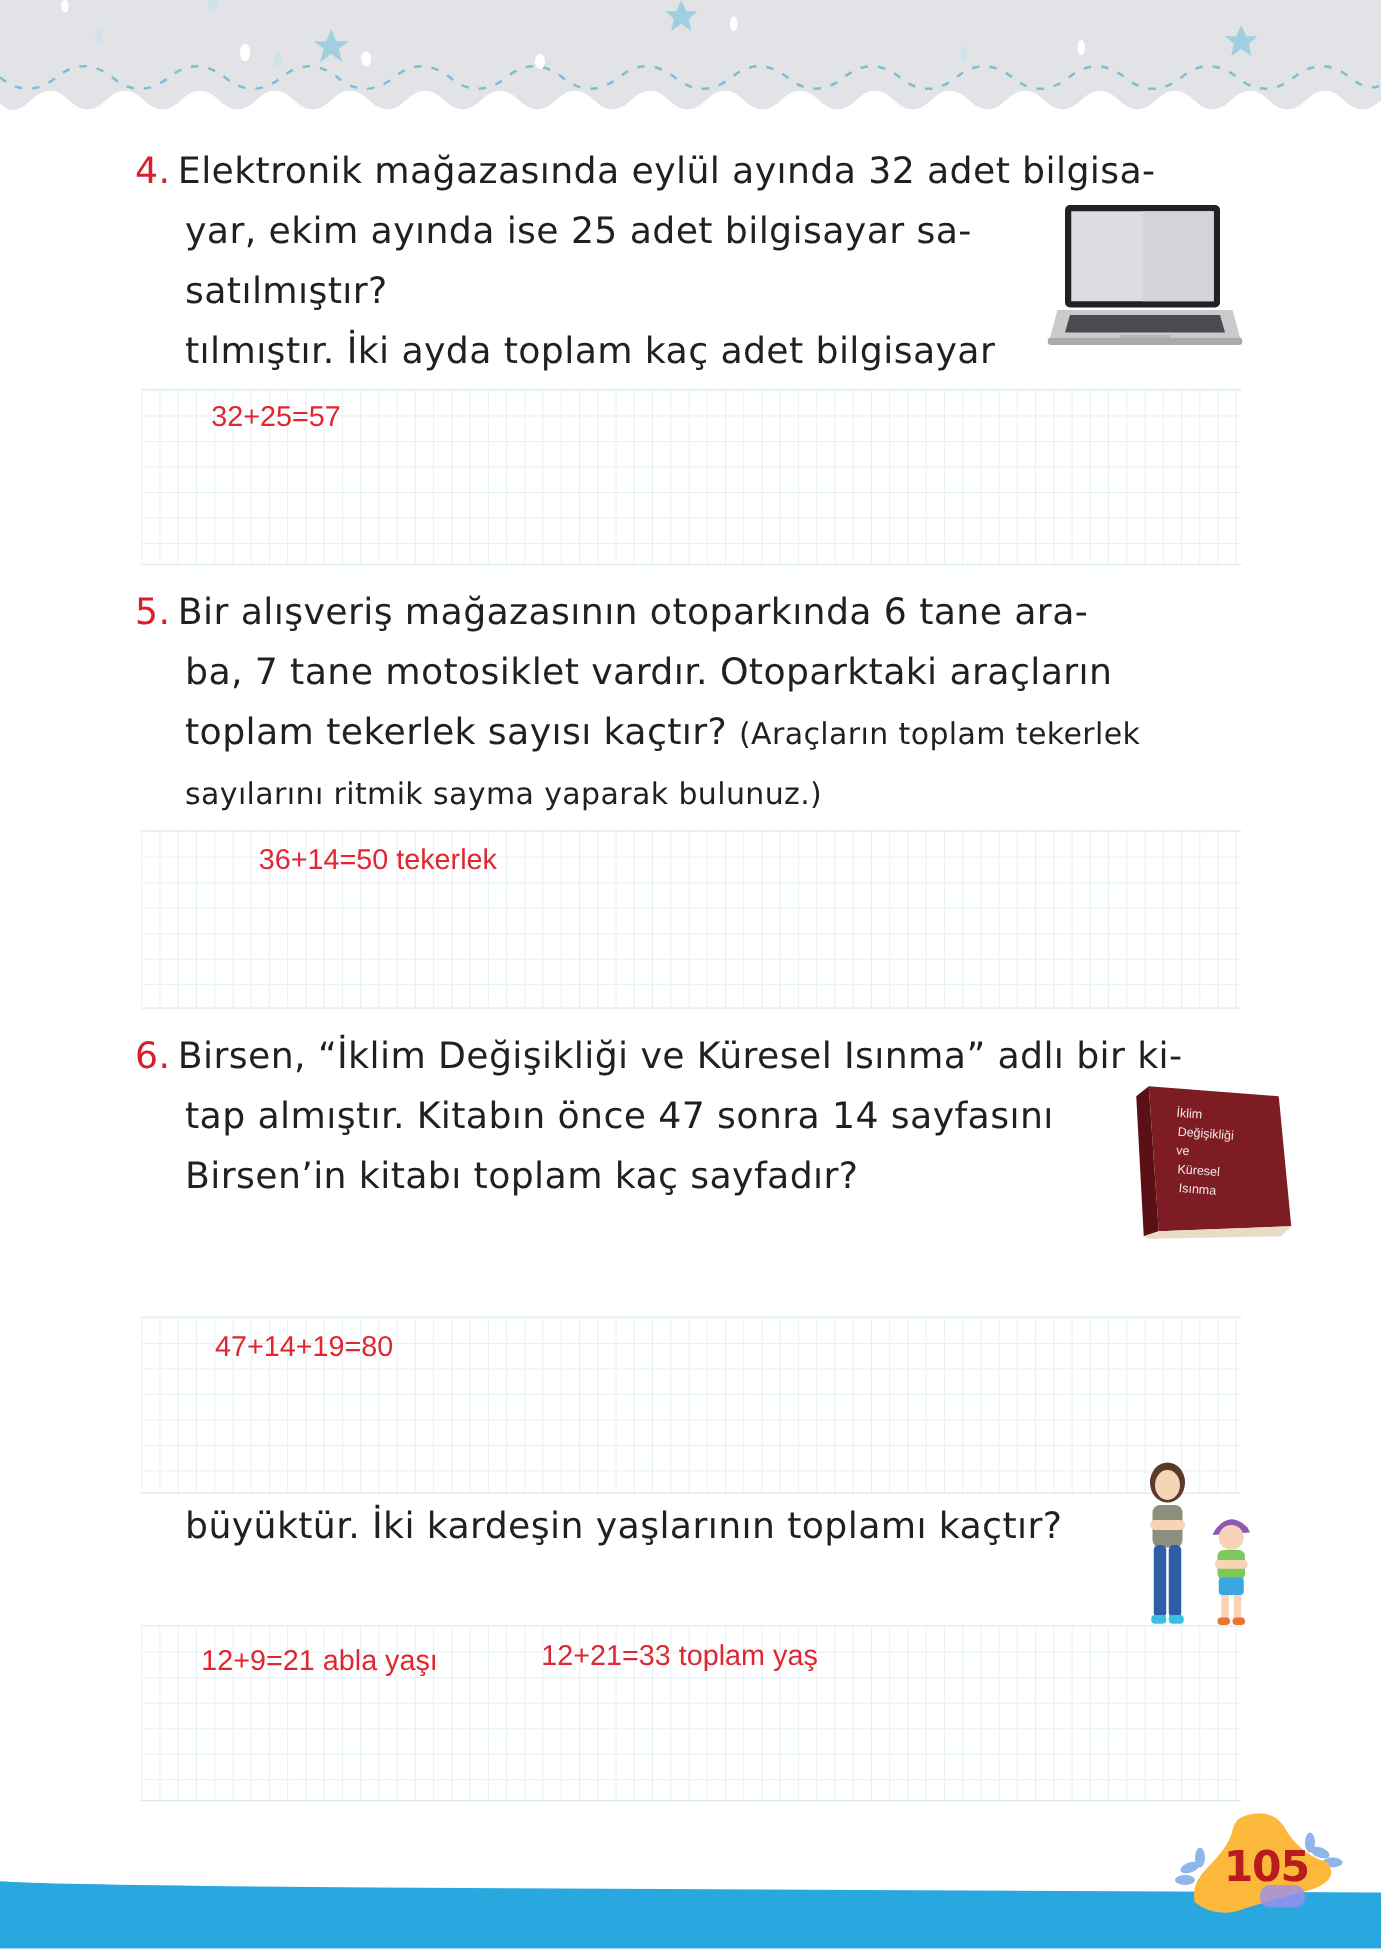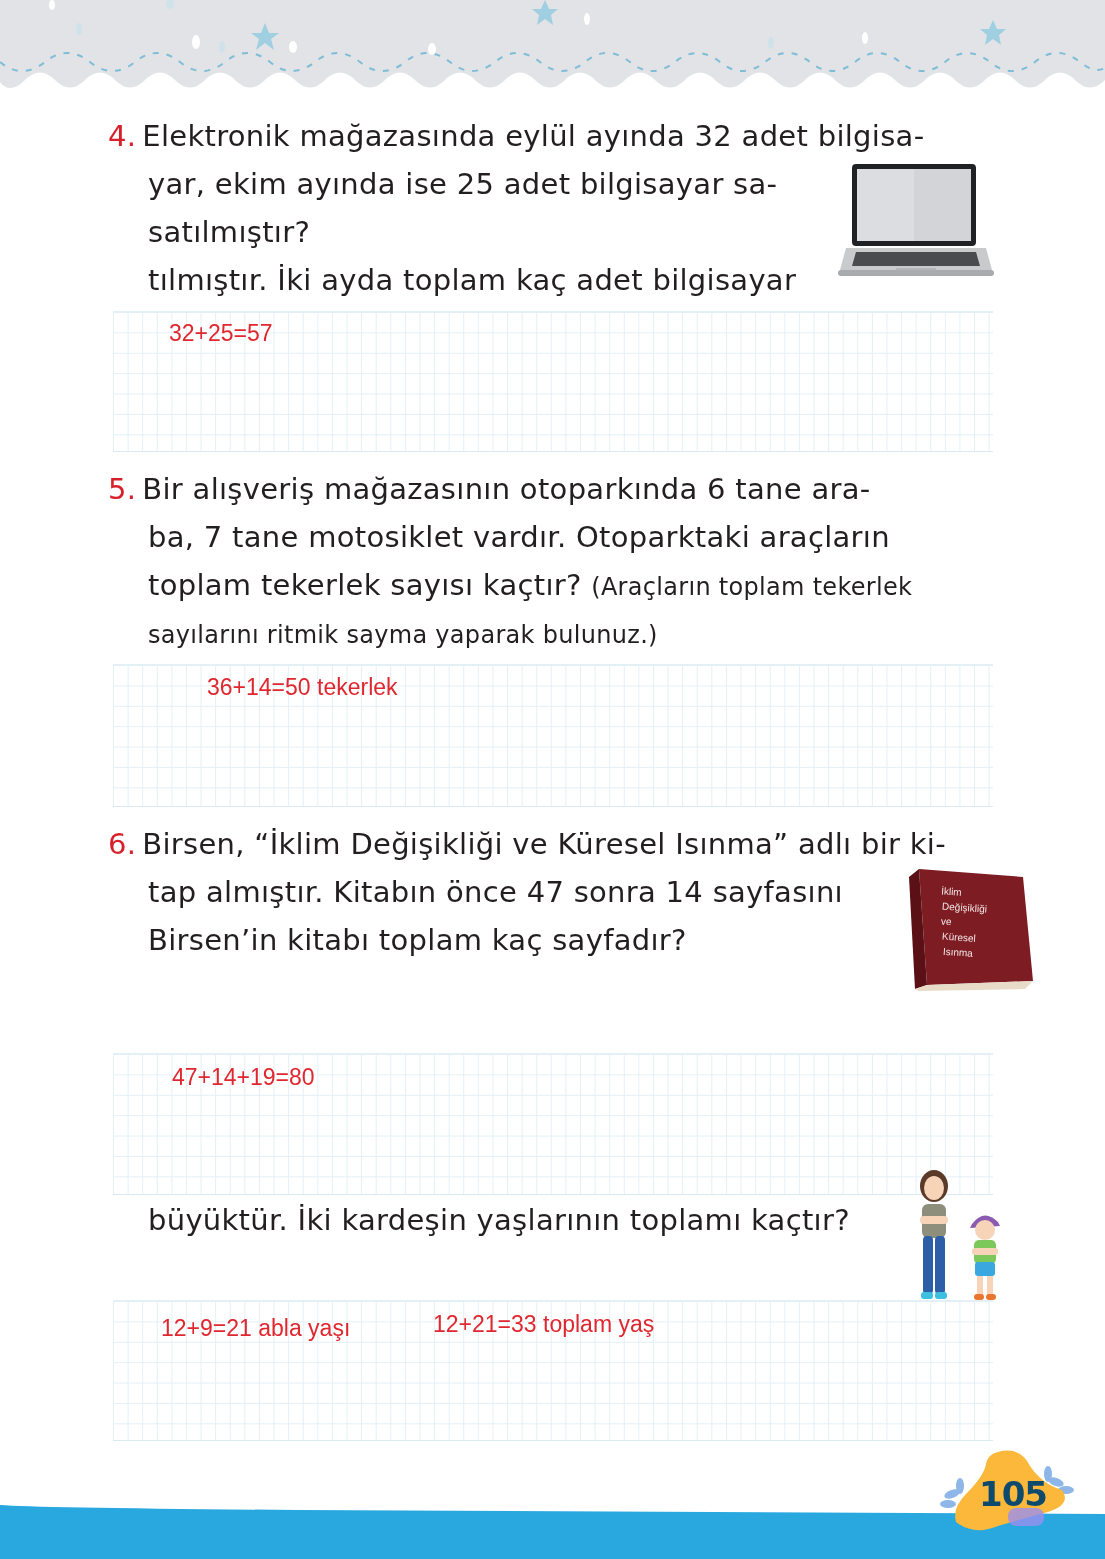--- a/index.html
+++ b/index.html
@@ -43,21 +43,21 @@
     
     .laptop { position: absolute; left: 838px; top: 162px; width: 156px; height: 118px; }
     .book { position: absolute; left: 905px; top: 863px; width: 130px; height: 130px; }
     .kids { position: absolute; left: 910px; top: 1168px; width: 100px; height: 140px; }
 
     
     .footer { position: absolute; left: 0; top: 1490px; width: 1105px; height: 69px; }
     .page-num {
       position: absolute; left: 978px; top: 1474px; width: 70px;
       font-family: "DejaVu Sans", sans-serif; font-weight: 700;
-      font-size: 34px; color: #0c4a6e; text-align: center; letter-spacing: -1px;
+      font-size: 34px; color: #b91c1c; text-align: center; letter-spacing: -1px;
     }
   </style>
 </head>
 <body>
 
 <div class="header">
   <svg width="1105" height="100" viewBox="0 0 1105 100">
     <path d="M0 0 H1105 V80 Q1090 95 1075 80 Q1060 65 1045 80 Q1030 95 1015 80 Q1000 65 985 80 Q970 95 955 80 Q940 65 925 80 Q910 95 895 80 Q880 65 865 80 Q850 95 835 80 Q820 65 805 80 Q790 95 775 80 Q760 65 745 80 Q730 95 715 80 Q700 65 685 80 Q670 95 655 80 Q640 65 625 80 Q610 95 595 80 Q580 65 565 80 Q550 95 535 80 Q520 65 505 80 Q490 95 475 80 Q460 65 445 80 Q430 95 415 80 Q400 65 385 80 Q370 95 355 80 Q340 65 325 80 Q310 95 295 80 Q280 65 265 80 Q250 95 235 80 Q220 65 205 80 Q190 95 175 80 Q160 65 145 80 Q130 95 115 80 Q100 65 85 80 Q70 95 55 80 Q40 65 25 80 Q10 95 0 82 Z" fill="#e1e3e7"></path>
     <path d="M0 62 Q22 80 45 62 Q67 44 90 62 Q112 80 135 62 Q157 44 180 62 Q202 80 225 62 Q247 44 270 62 Q292 80 315 62 Q337 44 360 62 Q382 80 405 62 Q427 44 450 62 Q472 80 495 62 Q517 44 540 62 Q562 80 585 62 Q607 44 630 62 Q652 80 675 62 Q697 44 720 62 Q742 80 765 62 Q787 44 810 62 Q832 80 855 62 Q877 44 900 62 Q922 80 945 62 Q967 44 990 62 Q1012 80 1035 62 Q1057 44 1080 62 Q1095 74 1105 68" fill="none" stroke="#7fbdd6" stroke-width="2" stroke-dasharray="6 8"></path>
     <polygon points="265,23 269,33 279,33 271,39 274,50 265,43 256,50 259,39 251,33 261,33" fill="#9fcfe0"></polygon>

